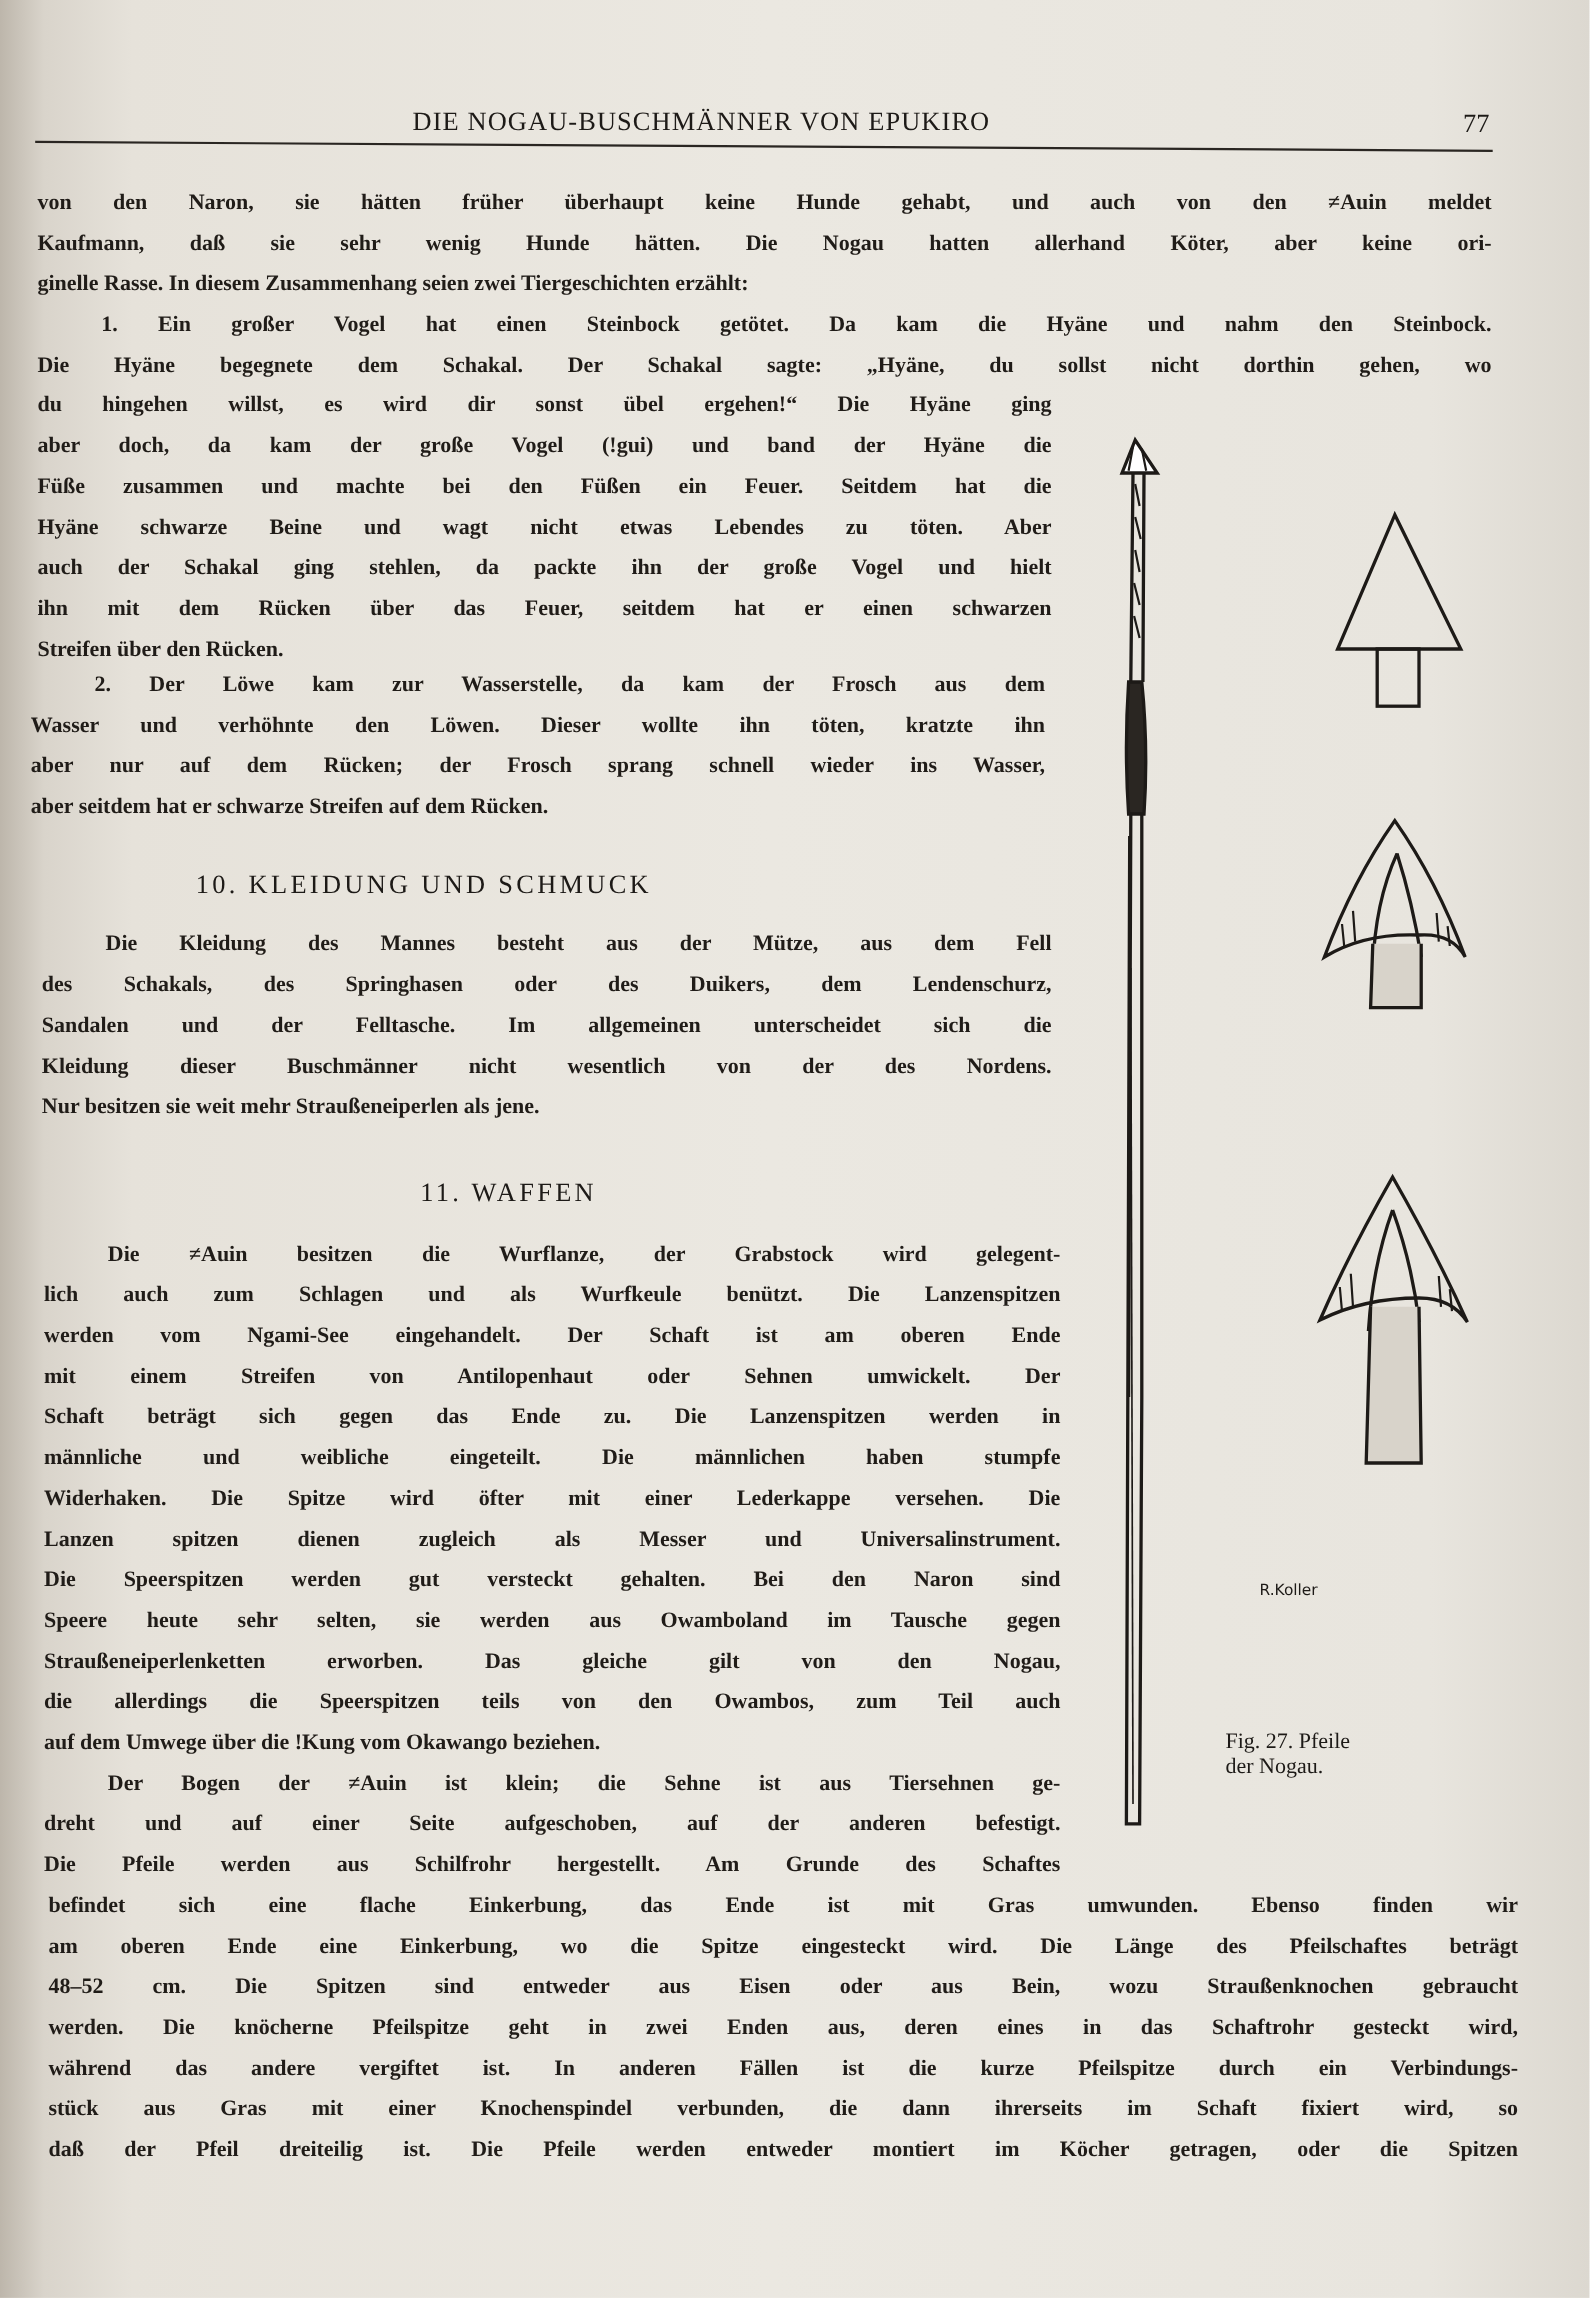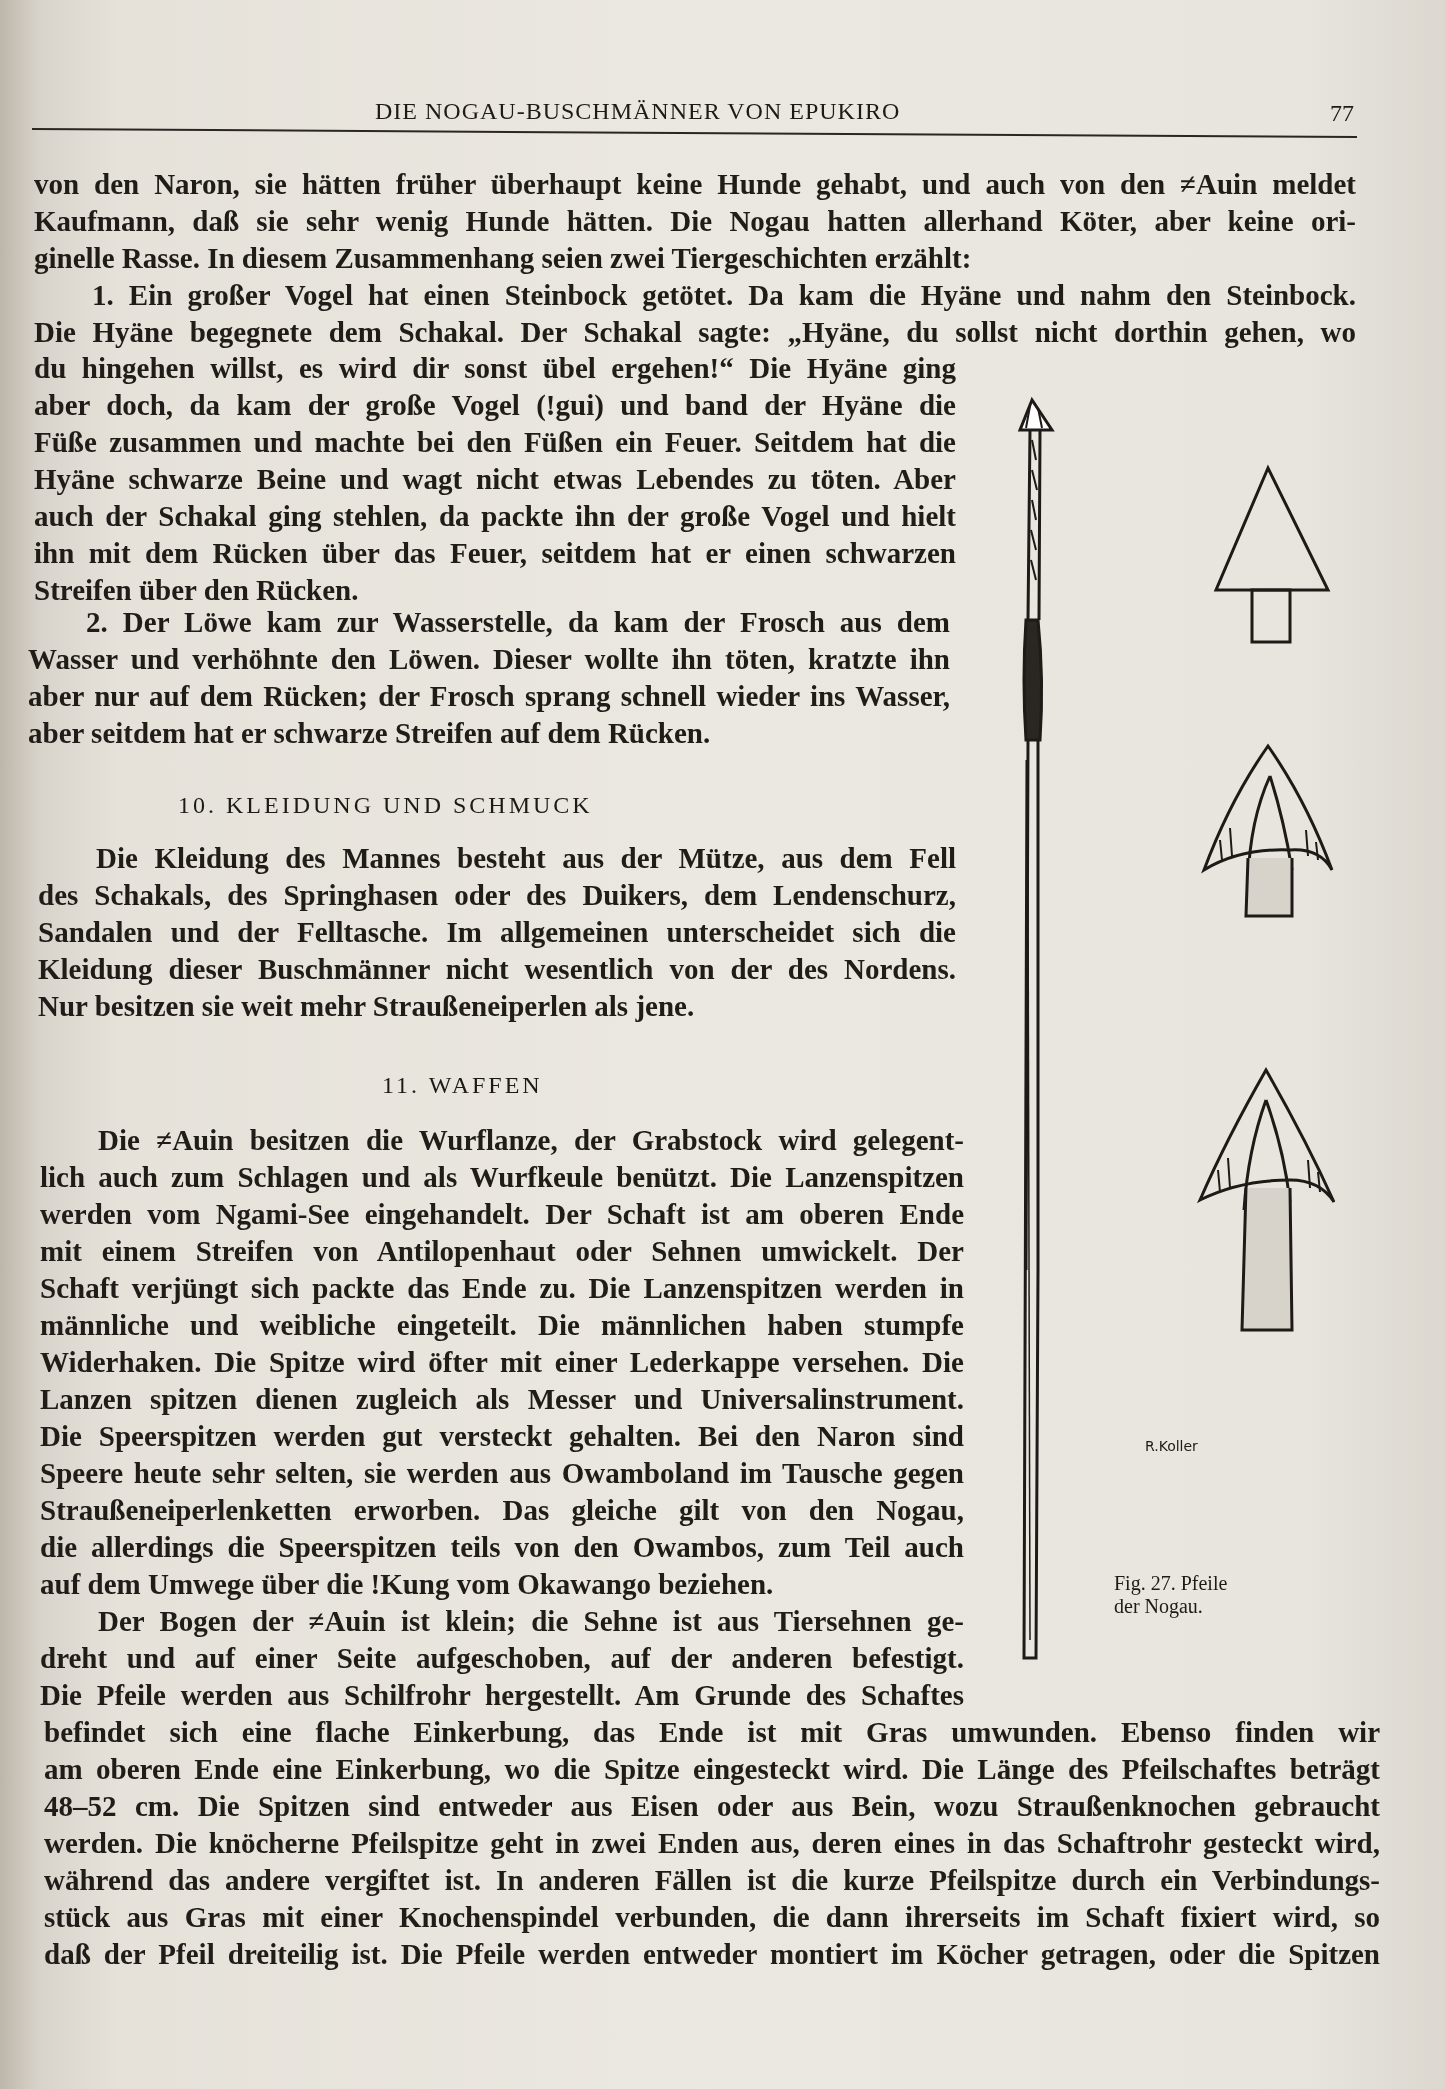--- a/index.html
+++ b/index.html
@@ -4,21 +4,21 @@
 <style>
   html,body{margin:0;padding:0;}
   body{width:1445px;height:2089px;overflow:hidden;position:relative;
     background:linear-gradient(90deg,#bdb6ab 0px,#d9d4cb 40px,#e6e2da 120px,#ebe8e1 700px,#e8e5de 1300px,#dcd8d0 1445px);
     font-family:"DejaVu Serif","Liberation Serif",serif;color:#1d1a17;}
   .page{position:absolute;left:0;top:0;width:1239px;height:2089px;}
   .runhead{position:absolute;left:30px;top:96px;width:1330px;height:40px;}
   .runhead-title{position:absolute;left:345px;top:2px;font-size:24px;letter-spacing:1px;font-family:"Liberation Serif",serif;}
   .runhead-num{position:absolute;right:6px;top:4px;font-size:24px;font-family:"Liberation Serif",serif;}
   .rule{position:absolute;left:32px;top:128px;width:1325px;height:2px;background:#2a2622;transform:rotate(0.35deg);transform-origin:left;}
-  .text{position:absolute;font-family:"Liberation Serif",serif;font-weight:bold;font-size:29px;line-height:37px;color:#201c18;text-align:justify;}
+  .text{position:absolute;font-family:"Liberation Serif",serif;font-weight:bold;font-size:20px;line-height:37px;color:#201c18;text-align:justify;}
   .line{display:block;white-space:nowrap;text-align:justify;text-align-last:justify;}
   .line.last{text-align-last:left;}
   .indent{text-indent:58px;}
   .h{position:absolute;font-family:"Liberation Serif",serif;font-size:24px;letter-spacing:3px;color:#1d1a17;}
   .fig{position:absolute;}
   .caption{position:absolute;left:1114px;top:1572px;font-family:"Liberation Serif",serif;font-weight:normal;font-size:20px;}
   .sig{position:absolute;left:1145px;top:1438px;font-family:"DejaVu Sans",sans-serif;font-size:14px;font-weight:normal;}
 </style>
 </head>
 <body>
@@ -64,21 +64,21 @@
     <span class="line">Kleidung dieser Buschmänner nicht wesentlich von der des Nordens.</span>
     <span class="line last">Nur besitzen sie weit mehr Straußeneiperlen als jene.</span>
   </div>
 
   <div class="h" style="left:382px;top:1072px;text-align:center;">11. WAFFEN</div>
   <div class="text" style="left:40px;top:1122px;width:924px;">
     <span class="line indent">Die ≠Auin besitzen die Wurflanze, der Grabstock wird gelegent-</span>
     <span class="line">lich auch zum Schlagen und als Wurfkeule benützt. Die Lanzenspitzen</span>
     <span class="line">werden vom Ngami-See eingehandelt. Der Schaft ist am oberen Ende</span>
     <span class="line">mit einem Streifen von Antilopenhaut oder Sehnen umwickelt. Der</span>
-    <span class="line">Schaft verjüngt sich packte das Ende zu. Die Lanzenspitzen werden in</span>
+    <span class="line">Schaft beträgt sich gegen das Ende zu. Die Lanzenspitzen werden in</span>
     <span class="line">männliche und weibliche eingeteilt. Die männlichen haben stumpfe</span>
     <span class="line">Widerhaken. Die Spitze wird öfter mit einer Lederkappe versehen. Die</span>
     <span class="line">Lanzen spitzen dienen zugleich als Messer und Universalinstrument.</span>
     <span class="line">Die Speerspitzen werden gut versteckt gehalten. Bei den Naron sind</span>
     <span class="line">Speere heute sehr selten, sie werden aus Owamboland im Tausche gegen</span>
     <span class="line">Straußeneiperlenketten erworben. Das gleiche gilt von den Nogau,</span>
     <span class="line">die allerdings die Speerspitzen teils von den Owambos, zum Teil auch</span>
     <span class="line last">auf dem Umwege über die !Kung vom Okawango beziehen.</span>
     <span class="line indent">Der Bogen der ≠Auin ist klein; die Sehne ist aus Tiersehnen ge-</span>
     <span class="line">dreht und auf einer Seite aufgeschoben, auf der anderen befestigt.</span>

